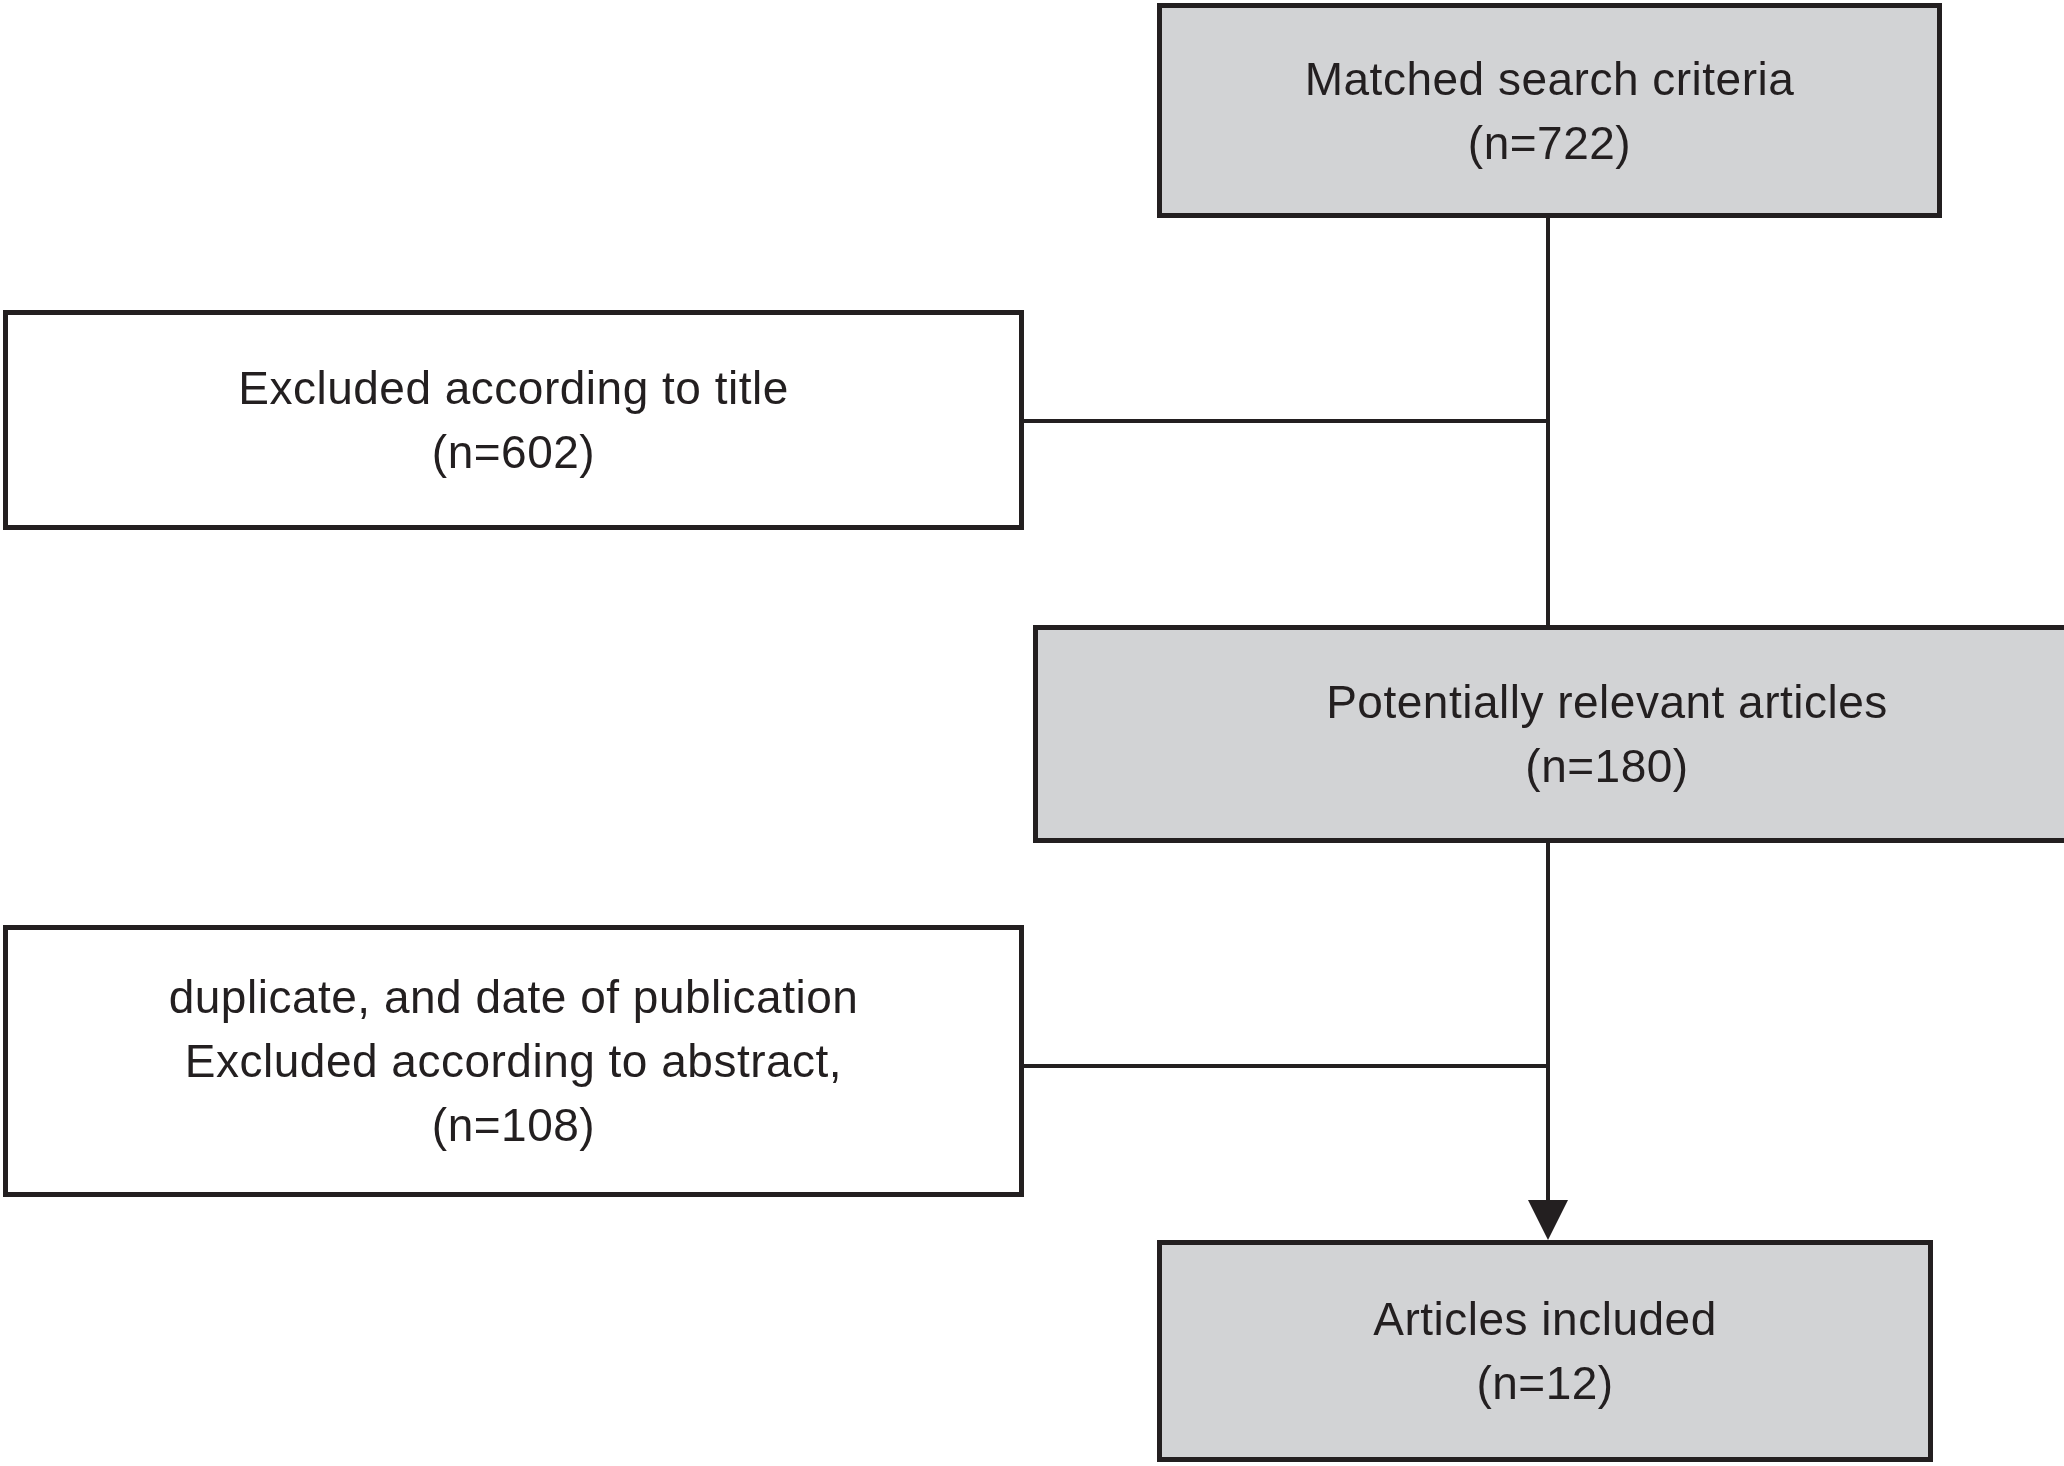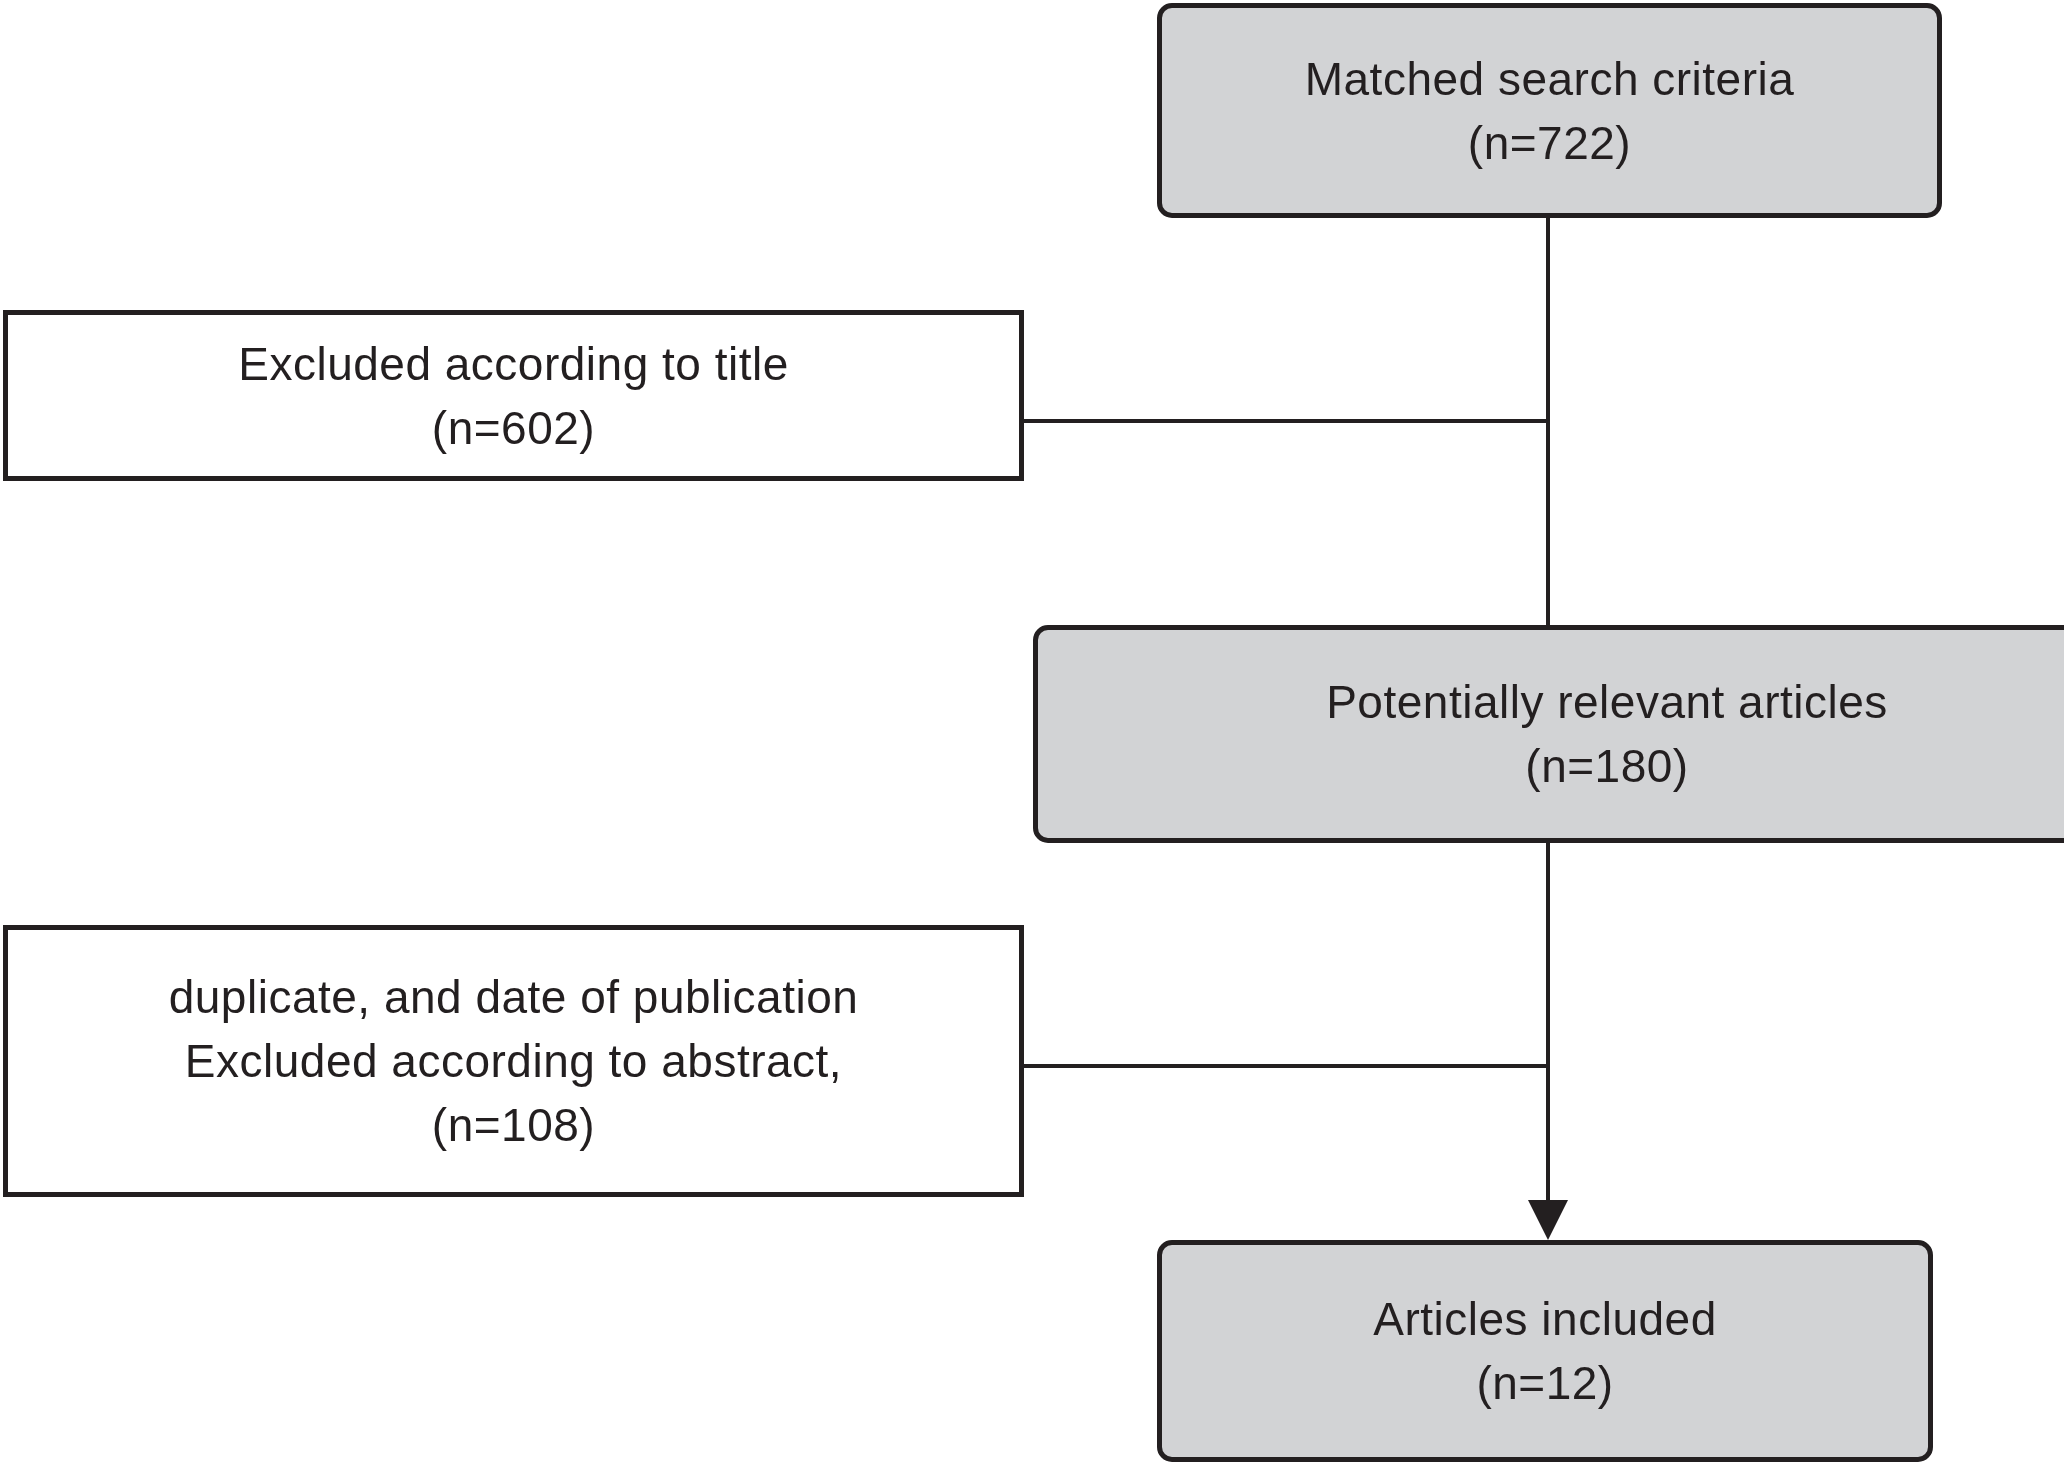--- a/index.html
+++ b/index.html
@@ -22,41 +22,41 @@
     display: flex;
     flex-direction: column;
     align-items: center;
     justify-content: center;
     text-align: center;
     color: #231f20;
     font-size: 46px;
     line-height: 64px;
     letter-spacing: 0.5px;
   }
-  .node.gray  { background: #d2d3d5; border-radius: 15px; }
+  .node.gray  { background: #d2d3d5; }
   .node.white { background: #ffffff; }
 
   .node-line { white-space: nowrap; }
 
   .connector {
     position: absolute;
     background: #231f20;
   }
   .arrowhead {
     position: absolute;
     width: 0;
     height: 0;
     border-left: 20px solid transparent;
     border-right: 20px solid transparent;
     border-top: 40px solid #231f20;
   }
 
   
   #node-matched              { left: 1157px; top: 3px;    width: 785px;  height: 215px; }
-  #node-excluded-title       { left: 3px;    top: 310px;  width: 1021px; height: 171px; }
+  #node-excluded-title       { left: 3px;    top: 310px;  width: 1021px; height: 220px; }
   #node-potentially-relevant { left: 1033px; top: 625px;  width: 1148px; height: 218px; }
   #node-excluded-abstract    { left: 3px;    top: 925px;  width: 1021px; height: 272px; }
   #node-articles-included    { left: 1157px; top: 1240px; width: 776px;  height: 222px; }
 
   
   #vline-top      { left: 1546px; top: 218px;  width: 4px;   height: 407px; }
   #vline-bottom   { left: 1546px; top: 843px;  width: 4px;   height: 362px; }
   #hline-title    { left: 1024px; top: 419px;  width: 524px; height: 4px; }
   #hline-abstract { left: 1024px; top: 1064px; width: 524px; height: 4px; }
   #arrow-included { left: 1528px; top: 1200px; }

